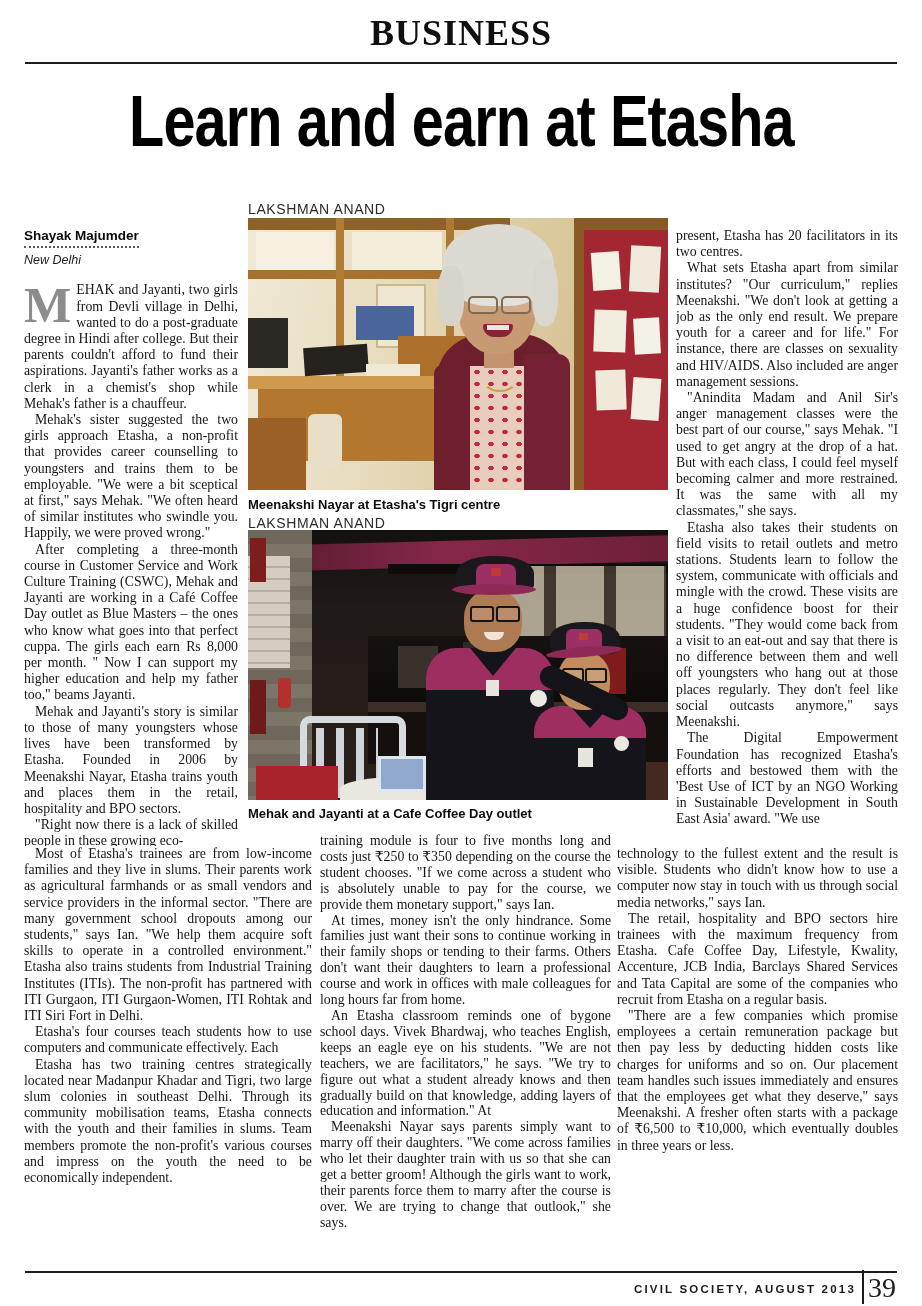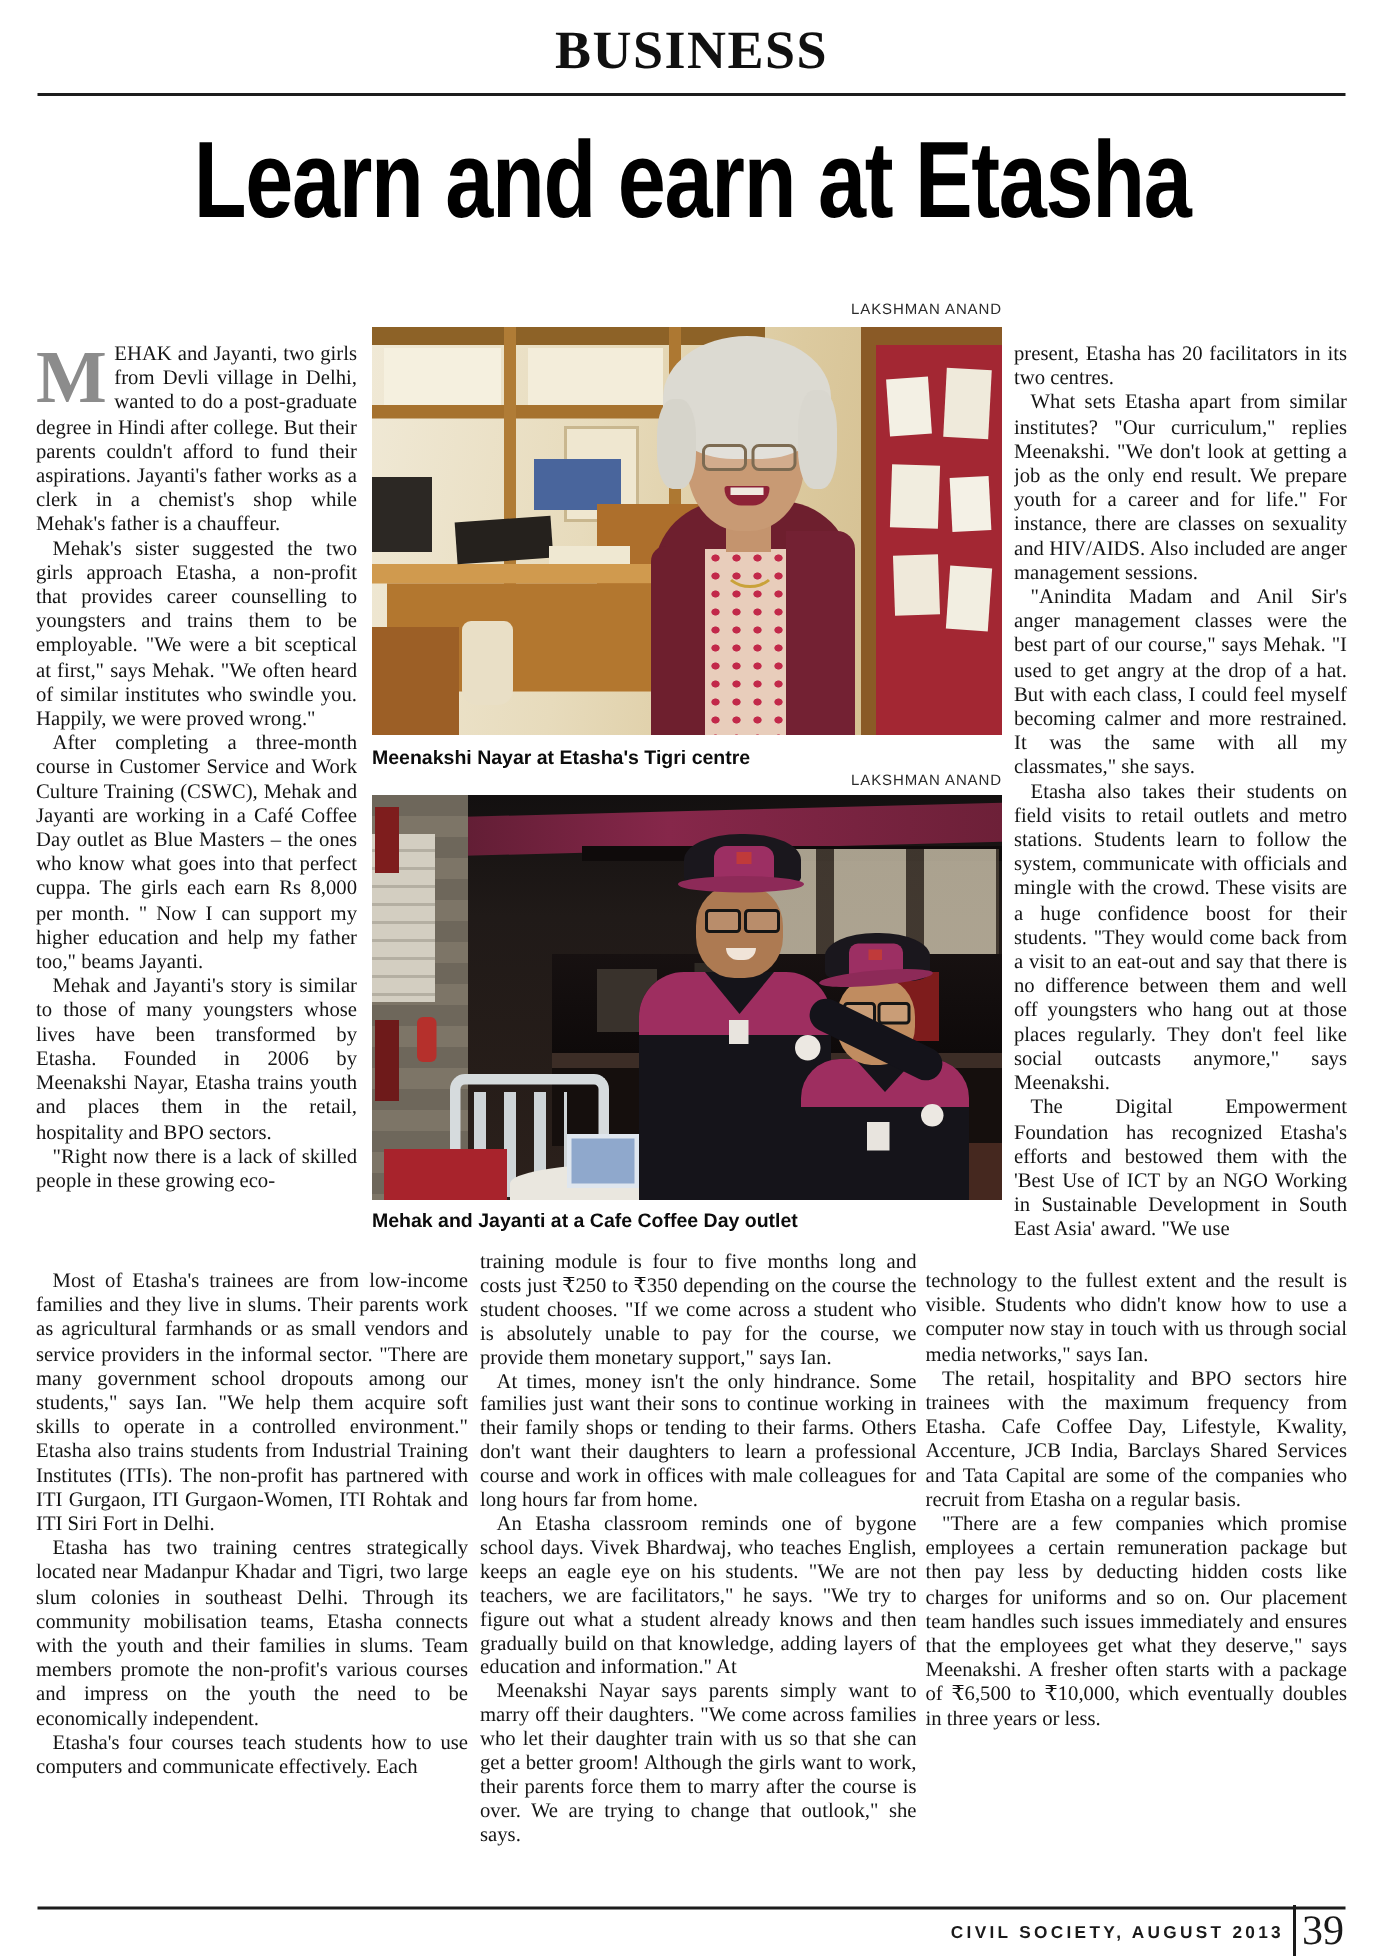--- a/index.html
+++ b/index.html
@@ -9,22 +9,22 @@
   
   .section-title{position:absolute;left:0;right:0;top:12px;text-align:center;
     font-family:"Liberation Serif",serif;font-size:36px;font-weight:700;letter-spacing:1px;color:#101010;}
   .rule{position:absolute;left:25px;width:872px;height:2px;background:#1c1c1c;}
   .top-rule{top:62px;}
   .headline{position:absolute;left:0;right:0;top:86px;margin:0;text-align:center;font-weight:700;
     font-family:"Liberation Sans","DejaVu Sans",sans-serif;font-size:67px;line-height:1.05;color:#000;}
   .headline-inner{display:inline-block;transform:scaleX(.86) scaleY(1.08);transform-origin:center;white-space:nowrap;letter-spacing:-1px;}
 
   
-  .credit{position:absolute;left:248px;width:420px;text-align:right;
-    font-family:"Liberation Sans","DejaVu Sans",sans-serif;font-size:10px;letter-spacing:.6px;color:#2b2b2b;}
+  .credit{position:absolute;left:248px;width:420px;
+    font-family:"Liberation Sans","DejaVu Sans",sans-serif;font-size:14px;letter-spacing:.6px;color:#2b2b2b;}
   .credit1{top:201px;}
   .credit2{top:515px;}
   .caption{position:absolute;left:248px;width:420px;
     font-family:"Liberation Sans","DejaVu Sans",sans-serif;font-size:13px;font-weight:700;color:#0c0c0c;}
   .caption1{top:497px;}
   .caption2{top:806px;}
 
   
   .col{position:absolute;text-align:justify;font-size:13.8px;line-height:16.2px;color:#151515;overflow:hidden;}
   .col p{margin:0;text-indent:11px;}
@@ -247,31 +247,35 @@
     <i class="g2panel"></i>
     <i class="g2logo"></i>
     <i class="g2brim"></i>
     <i class="g2lens1"></i>
     <i class="g2lens2"></i>
     <i class="g1arm"></i>
   </div>
   <div class="caption caption2">Mehak and Jayanti at a Cafe Coffee Day outlet</div>
 
   <div class="col colA">
+    <div class="byline-wrap">
+      <span class="byline">Shayak Majumder</span>
+      <div class="dateline">New Delhi</div>
+    </div>
     <p class="noindent"><span class="dropcap">M</span><span>EHAK and Jayanti, two girls from Devli village in Delhi, wanted to do a post-graduate degree in Hindi after college. But their parents couldn't afford to fund their aspirations. Jayanti's father works as a clerk in a chemist's shop while Mehak's father is a chauffeur.</span></p>
     <p>Mehak's sister suggested the two girls approach Etasha, a non-profit that provides career counselling to youngsters and trains them to be employable.  "We were a bit sceptical at first," says Mehak. "We often heard of similar institutes who swindle you. Happily, we were proved wrong."</p>
     <p>After completing a three-month course in Customer Service and Work Culture Training (CSWC), Mehak and Jayanti are working in a Café Coffee Day outlet as Blue Masters – the ones who know what goes into that perfect cuppa. The girls each earn Rs 8,000 per month. " Now I can support my higher education and help my father too," beams Jayanti.</p>
     <p>Mehak and Jayanti's story is similar to those of many youngsters whose lives have been transformed by Etasha. Founded in 2006 by Meenakshi Nayar, Etasha trains youth and places them in the retail, hospitality and BPO sectors.</p>
     <p>"Right now there is a lack of skilled people in these growing eco-</p>
   </div>
 
   <div class="col colB">
     <p>Most of Etasha's trainees are from low-income families and they live in slums. Their parents work as agricultural farmhands or as small vendors and service providers in the informal sector. "There are many government school dropouts among our students," says Ian. "We help them acquire soft skills to operate in a controlled environment." Etasha also trains students from Industrial Training Institutes (ITIs). The non-profit has partnered with ITI Gurgaon, ITI Gurgaon-Women, ITI Rohtak and ITI Siri Fort in Delhi.</p>
+    <p>Etasha's four courses teach students how to use computers and communicate effectively. Each</p>
     <p>Etasha has two training centres strategically located near Madanpur Khadar and Tigri, two large slum colonies in southeast Delhi. Through its community mobilisation teams, Etasha connects with the youth and their families in slums. Team members promote the non-profit's various courses and impress on the youth the need to be economically independent.</p>
-    <p>Etasha's four courses teach students how to use computers and communicate effectively. Each</p>
   </div>
 
   <div class="col colC">
     <p class="noindent">training module is four to five months long and costs just ₹250 to ₹350 depending on the course the student chooses. "If we come across a student who is absolutely unable to pay for the course, we provide them monetary support," says Ian.</p>
     <p>At times, money isn't the only hindrance. Some families just want their sons to continue working in their family shops or tending to their farms. Others don't want their daughters to learn a professional course and work in offices with male colleagues for long hours far from home.</p>
     <p>An Etasha classroom reminds one of bygone school days. Vivek Bhardwaj, who teaches English, keeps an eagle eye on his students. "We are not teachers, we are facilitators," he says. "We try to figure out what a student already knows and then gradually build on that knowledge, adding layers of education and information." At</p>
     <p>Meenakshi Nayar says parents simply want to marry off their daughters. "We come across families who let their daughter train with us so that she can get a better groom! Although the girls want to work, their parents force them to marry after the course is over. We are trying to change that outlook," she says.</p>
   </div>
 
   <div class="col colD">

